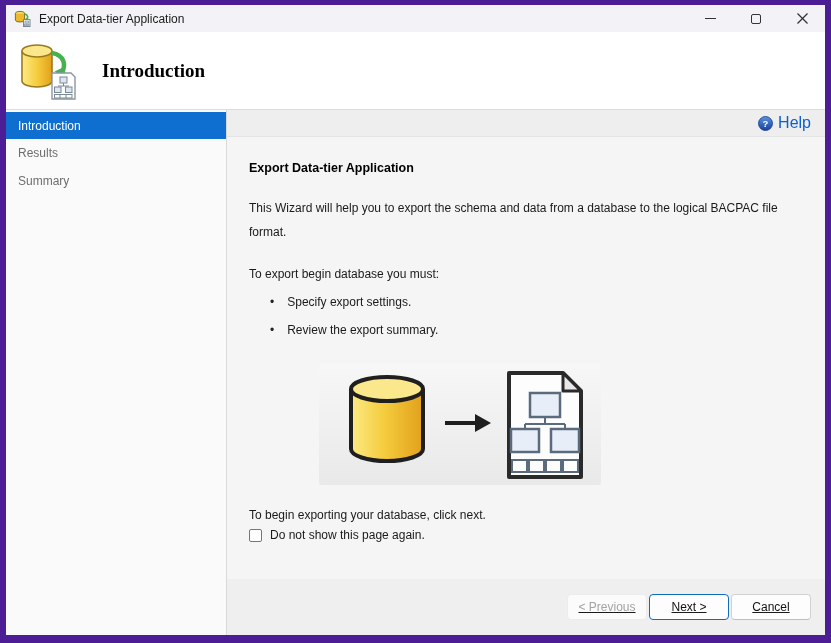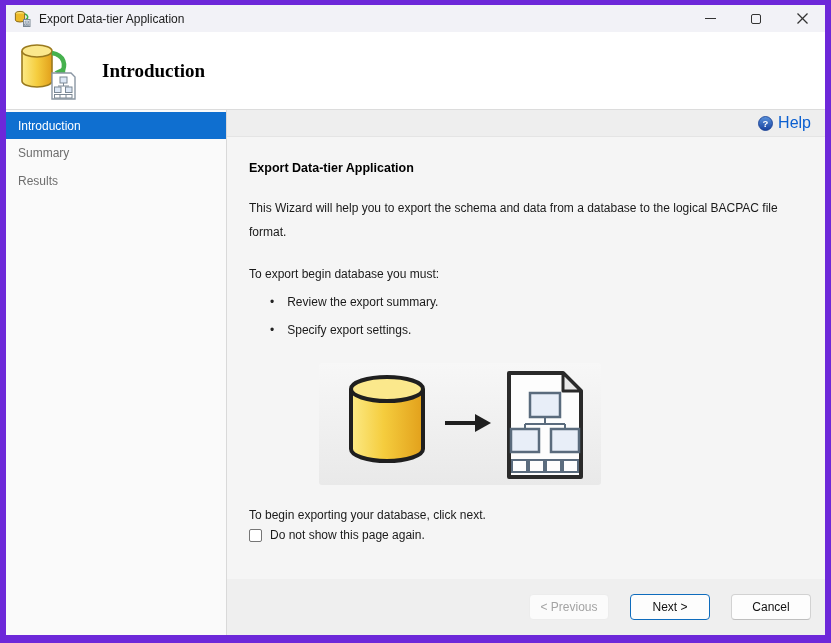--- a/index.html
+++ b/index.html
@@ -4,21 +4,21 @@
 <style>
   * { box-sizing: border-box; margin: 0; padding: 0; }
   html, body { width: 831px; height: 643px; overflow: hidden; }
   body {
     font-family: "Liberation Sans", "DejaVu Sans", sans-serif;
     font-size: 12px;
     color: #1a1a1a;
   }
   .frame {
     width: 831px; height: 643px;
-    background: #6d28d9;
+    background: #4c1d95;
     padding: 5px 6px 8px 6px;
   }
   .window {
     width: 100%; height: 100%;
     background: #ffffff;
     display: flex; flex-direction: column;
   }
   
   .titlebar {
     height: 27px; flex: 0 0 27px;
@@ -98,21 +98,21 @@
     width: 13px; height: 13px;
     border: 1px solid #767676; border-radius: 2px;
     background: #fff; margin-right: 8px; cursor: pointer;
   }
   .checkbox-label { cursor: pointer; }
   
   .footer {
     flex: 0 0 56px; height: 56px;
     background: #efefef;
     display: flex; align-items: center; justify-content: flex-end;
-    gap: 21px; padding-right: 14px;
+    gap: 2px; padding-right: 14px; text-decoration: underline;
   }
   .btn {
     min-width: 80px; height: 26px;
     border-radius: 4px; font-size: 12px;
     display: flex; align-items: center; justify-content: center;
     background: #fdfdfd; color: #111;
     border: 1px solid #d2d2d2; border-bottom-color: #bfbfbf;
     padding: 0 10px; cursor: default;
     font-family: "Liberation Sans", "DejaVu Sans", sans-serif;
   }
@@ -180,24 +180,24 @@
       <span class="page-title">Introduction</span>
     </div>
 
     <div class="bodyrow">
 
       <div class="sidebar">
         <div class="nav-item selected">
           <span>Introduction</span>
         </div>
         <div class="nav-item disabled">
+          <span>Results</span>
+        </div>
+        <div class="nav-item disabled">
           <span>Summary</span>
-        </div>
-        <div class="nav-item disabled">
-          <span>Results</span>
         </div>
       </div>
 
       <div class="pane">
 
         <div class="help-strip">
           <button class="help-link">
             <svg width="15" height="15" viewBox="0 0 15 15">
               <defs>
                 <linearGradient id="helpB" x1="0" y1="0" x2="0" y2="1">
@@ -210,22 +210,22 @@
             </svg>
             <span class="help-text">Help</span>
           </button>
         </div>
 
         <div class="content">
           <div class="content-heading">Export Data-tier Application</div>
           <div class="content-desc">This Wizard will help you to export the schema and data from a database to the logical BACPAC file format.</div>
           <div class="req-intro">To export begin database you must:</div>
           <ul class="req-list">
+            <li>Specify export settings.</li>
             <li>Review the export summary.</li>
-            <li>Specify export settings.</li>
           </ul>
 
           <div class="illustration">
             <svg width="282" height="122" viewBox="0 0 282 122">
               <defs>
                 <linearGradient id="goldL" x1="0" y1="0" x2="1" y2="0">
                   <stop offset="0" stop-color="#fcea86"></stop>
                     <stop offset="0.45" stop-color="#f5cd3e"></stop>
                     <stop offset="1" stop-color="#e2a01b"></stop>
                 </linearGradient>

